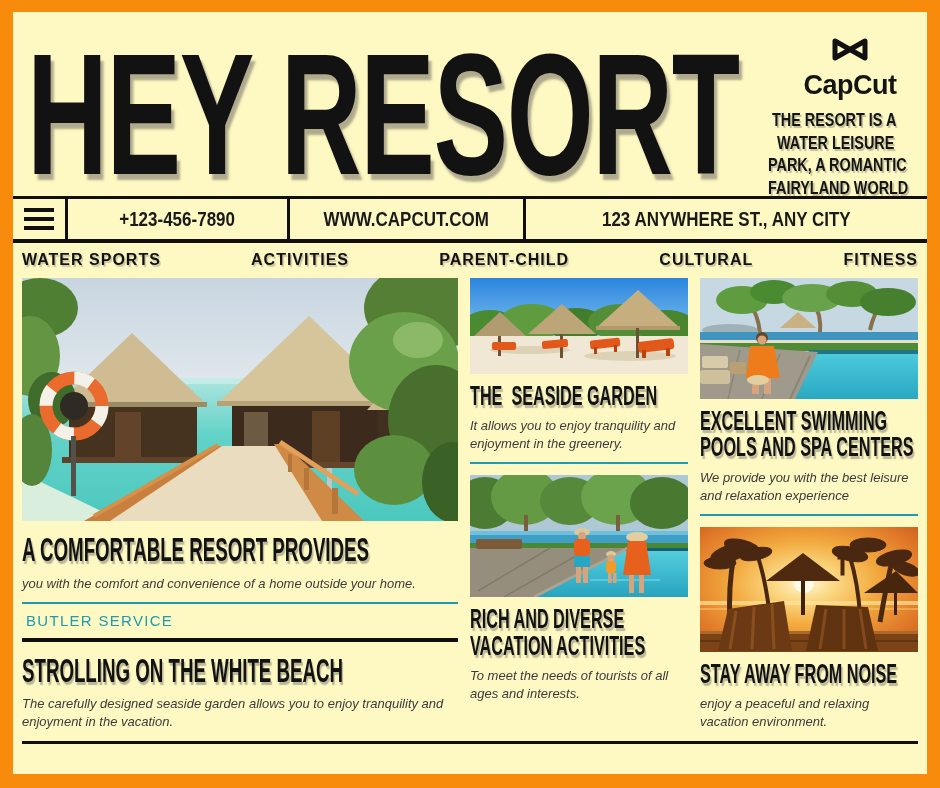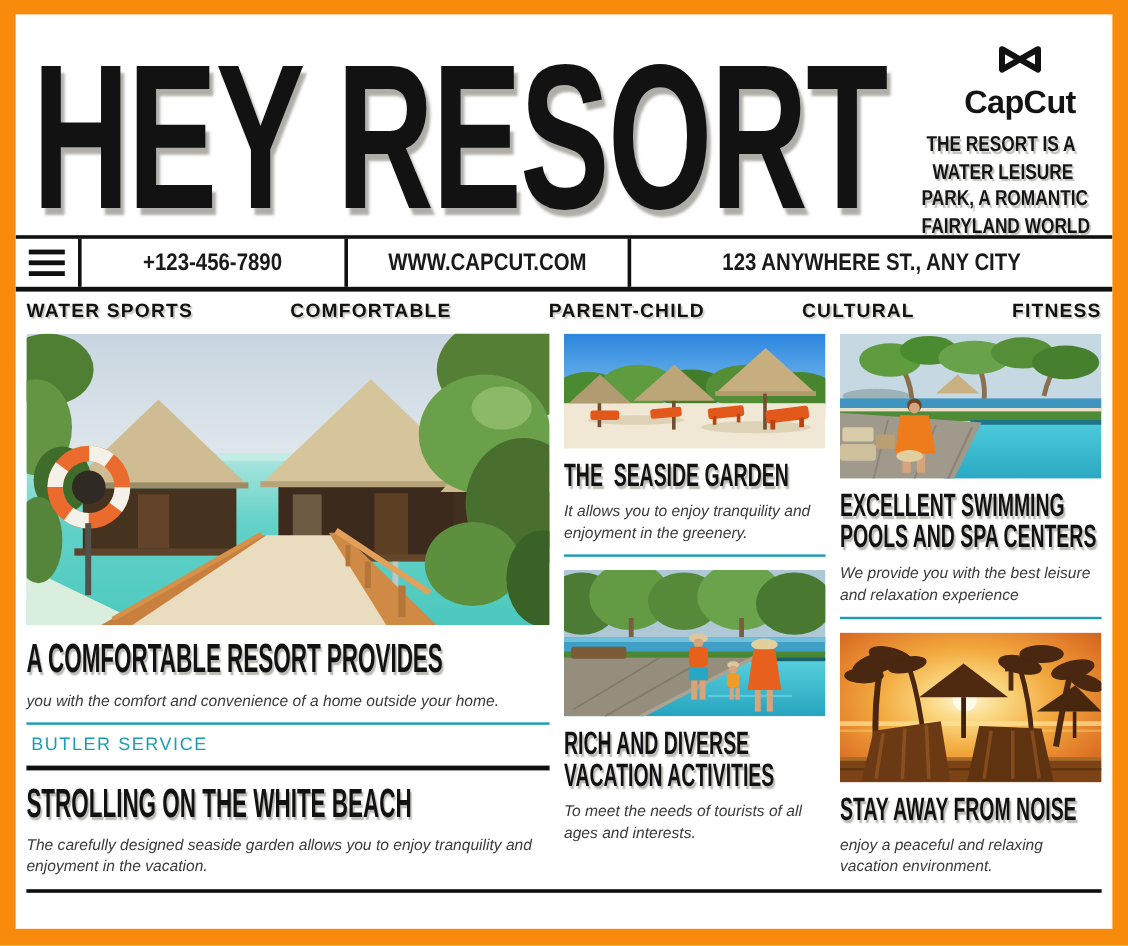--- a/index.html
+++ b/index.html
@@ -7,21 +7,21 @@
   html,body { width: 940px; height: 788px; }
   body {
     font-family: "Liberation Sans", sans-serif;
     background: #f88b0b;
     position: relative;
     overflow: hidden;
   }
   .canvas {
     position: absolute;
     top: 12px; left: 13px; right: 13px; bottom: 14px;
-    background: #ffffff;
+    background: #fef9c3;
     overflow: hidden;
   }
   
   .masthead { position: relative; height: 184px; }
   .big-title {
     position: absolute; left: 14px; top: 16px;
     font-size: 172px; line-height: 1; font-weight: bold;
     color: #121212; letter-spacing: -2px;
   }
   .big-title .sq {
@@ -146,21 +146,21 @@
     <div class="contact-cell cell-web">
       <span class="bar-text">WWW.CAPCUT.COM</span>
     </div>
     <div class="contact-cell cell-address">
       <span class="bar-text">123 ANYWHERE ST., ANY CITY</span>
     </div>
   </div>
 
   <nav class="nav-row">
     <span class="nav-item">WATER SPORTS</span>
-    <span class="nav-item">COMFORTABLE</span>
+    <span class="nav-item">ACTIVITIES</span>
     <span class="nav-item">PARENT-CHILD</span>
     <span class="nav-item">CULTURAL</span>
     <span class="nav-item">FITNESS</span>
   </nav>
 
   <main class="main">
 
     <section>
       <figure class="photo">
         <svg width="436" height="243" viewBox="0 0 436 243">

